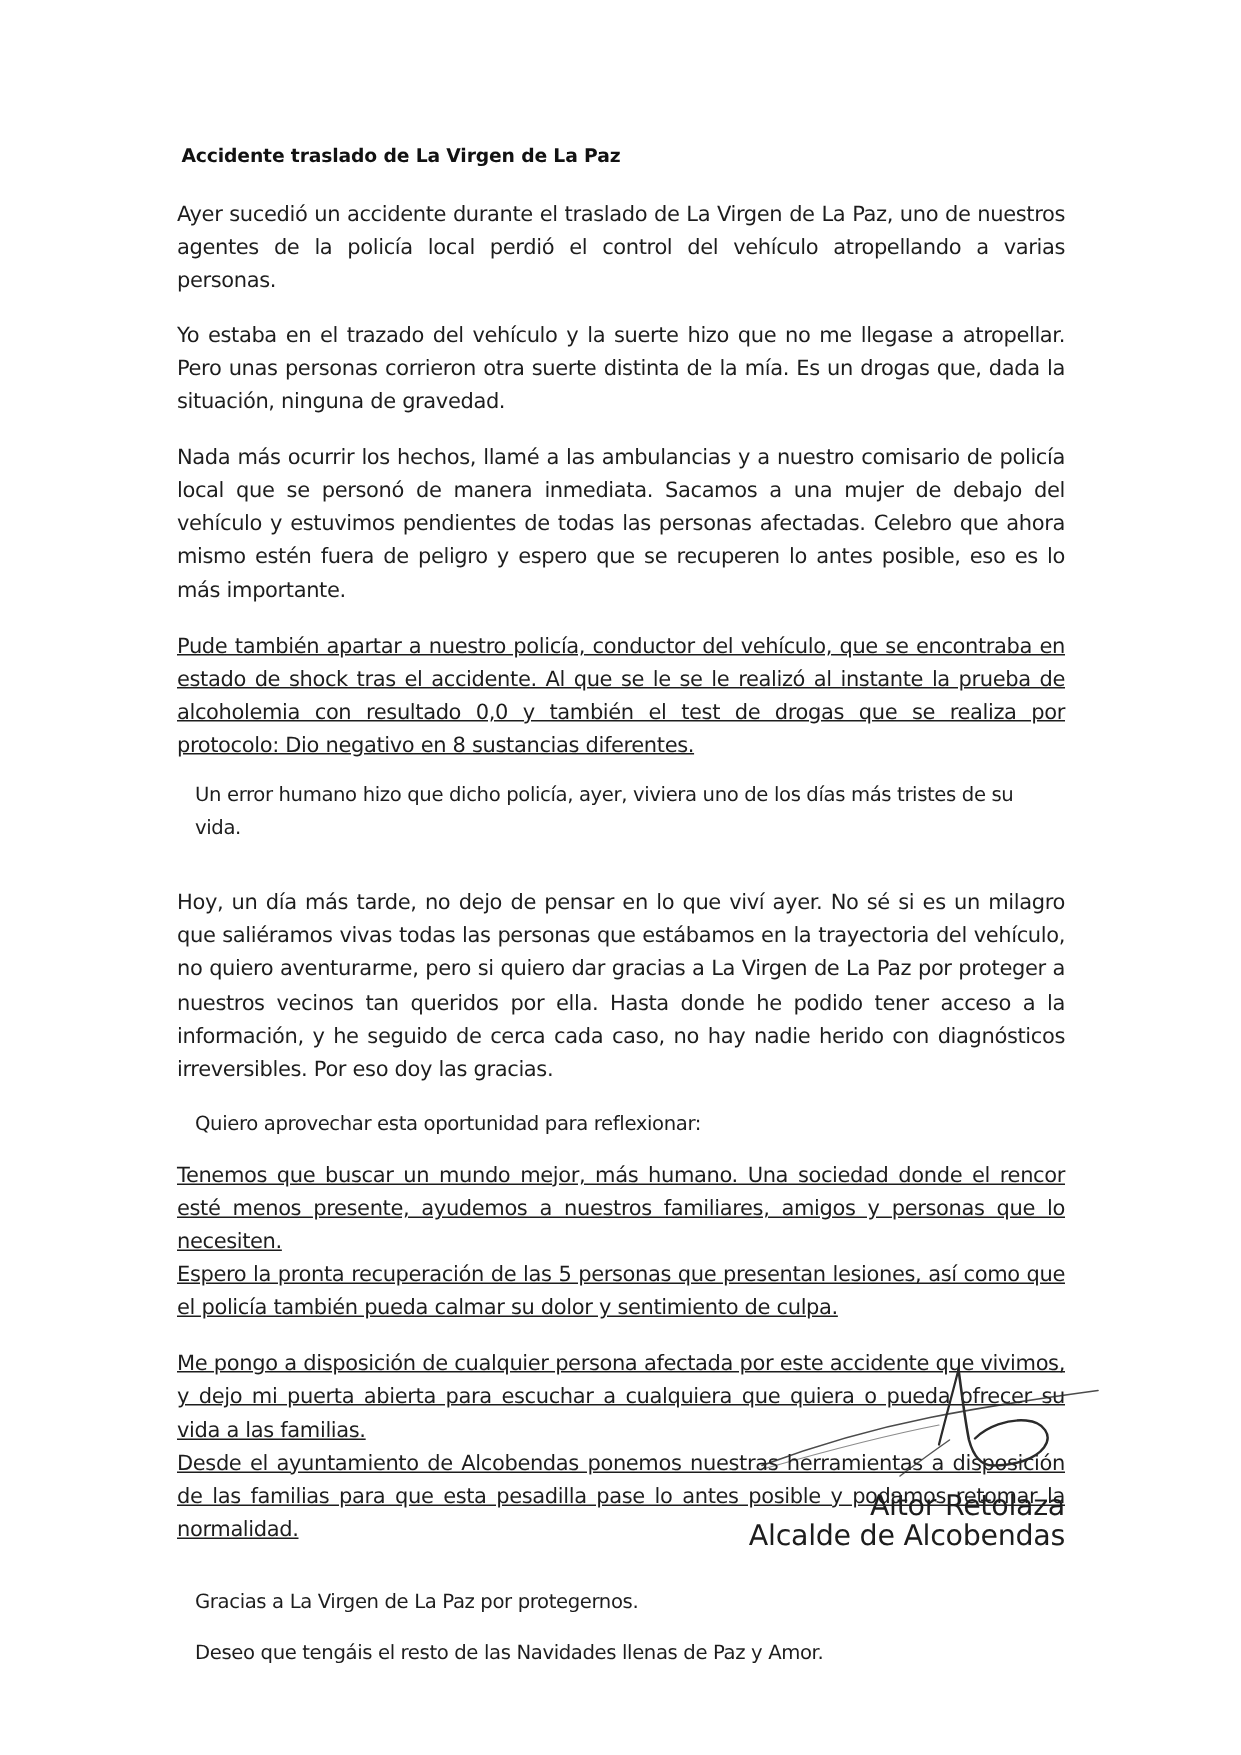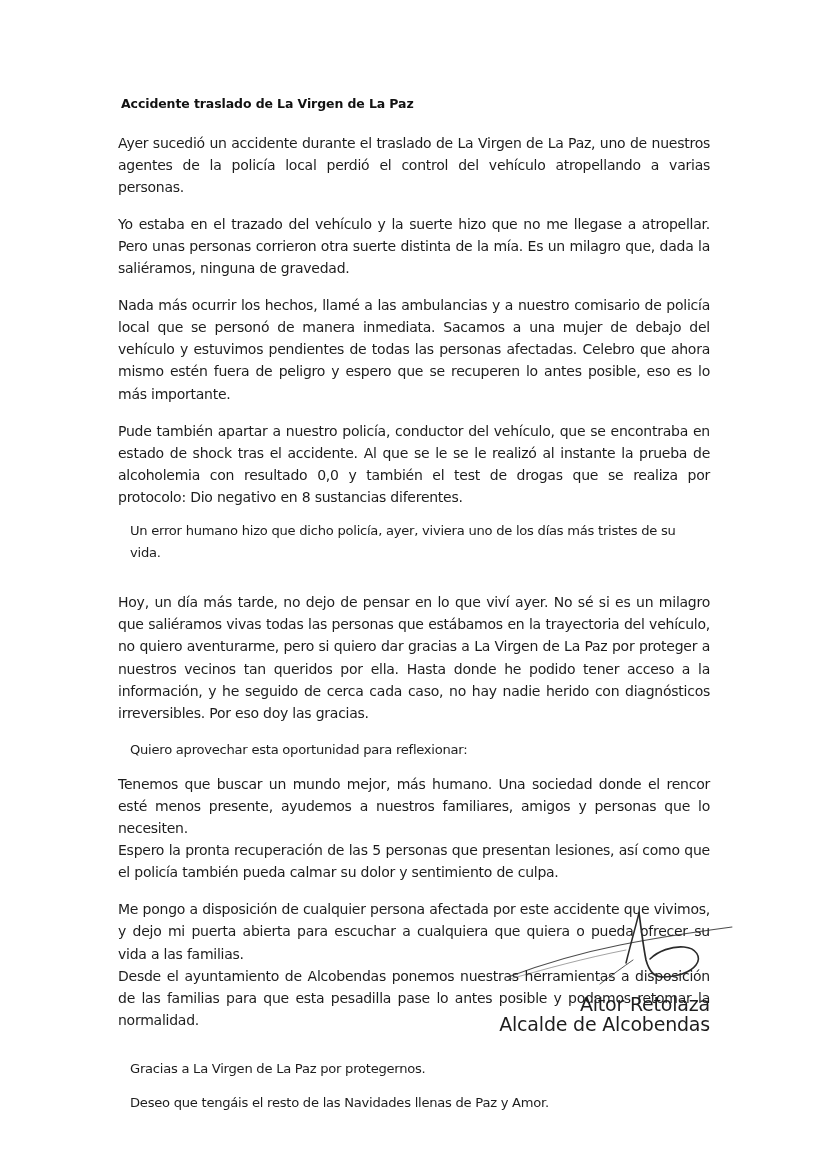--- a/index.html
+++ b/index.html
@@ -41,20 +41,21 @@
     line-height: 22.1px;
     text-align: justify;
     text-justify: inter-word;
     margin: 0 0 15px 0;
     color: #1d1d1d;
     letter-spacing: -0.25px;
     word-spacing: 0.1px;
   }
   .para.tight {
     margin-bottom: 0;
+    text-decoration: underline;
   }
   
   .line {
     font-size: 13.1px;
     line-height: 22.1px;
     text-align: left;
     margin: 12px;
     color: #1d1d1d;
     letter-spacing: -0.25px;
   }
@@ -89,21 +90,21 @@
 <body>
 
 <div class="page">
 
   <div class="content">
 
     <h1 class="doc-title">Accidente traslado de La Virgen de La Paz</h1>
 
     <p class="para">Ayer sucedió un accidente durante el traslado de La Virgen de La Paz, uno de nuestros agentes de la policía local perdió el control del vehículo atropellando a varias personas.</p>
 
-    <p class="para">Yo estaba en el trazado del vehículo y la suerte hizo que no me llegase a atropellar. Pero unas personas corrieron otra suerte distinta de la mía. Es un milagro que, dada la saliéramos, ninguna de gravedad.</p>
+    <p class="para">Yo estaba en el trazado del vehículo y la suerte hizo que no me llegase a atropellar. Pero unas personas corrieron otra suerte distinta de la mía. Es un drogas que, dada la situación, ninguna de gravedad.</p>
 
     <p class="para">Nada más ocurrir los hechos, llamé a las ambulancias y a nuestro comisario de policía local que se personó de manera inmediata. Sacamos a una mujer de debajo del vehículo y estuvimos pendientes de todas las personas afectadas. Celebro que ahora mismo estén fuera de peligro y espero que se recuperen lo antes posible, eso es lo más importante.</p>
 
     <p class="para tight">Pude también apartar a nuestro policía, conductor del vehículo, que se encontraba en estado de shock tras el accidente. Al que se le se le realizó al instante la prueba de alcoholemia con resultado 0,0 y también el test de drogas que se realiza por protocolo: Dio negativo en 8 sustancias diferentes.</p>
     <p class="line">Un error humano hizo que dicho policía, ayer, viviera uno de los días más tristes de su vida.</p>
     <div class="gap"></div>
 
     <p class="para">Hoy, un día más tarde, no dejo de pensar en lo que viví ayer. No sé si es un milagro que saliéramos vivas todas las personas que estábamos en la trayectoria del vehículo, no quiero aventurarme, pero si quiero dar gracias a La Virgen de La Paz por proteger a nuestros vecinos tan queridos por ella. Hasta donde he podido tener acceso a la información, y he seguido de cerca cada caso, no hay nadie herido con diagnósticos irreversibles. Por eso doy las gracias.</p>
 
     <p class="line">Quiero aprovechar esta oportunidad para reflexionar:</p>

